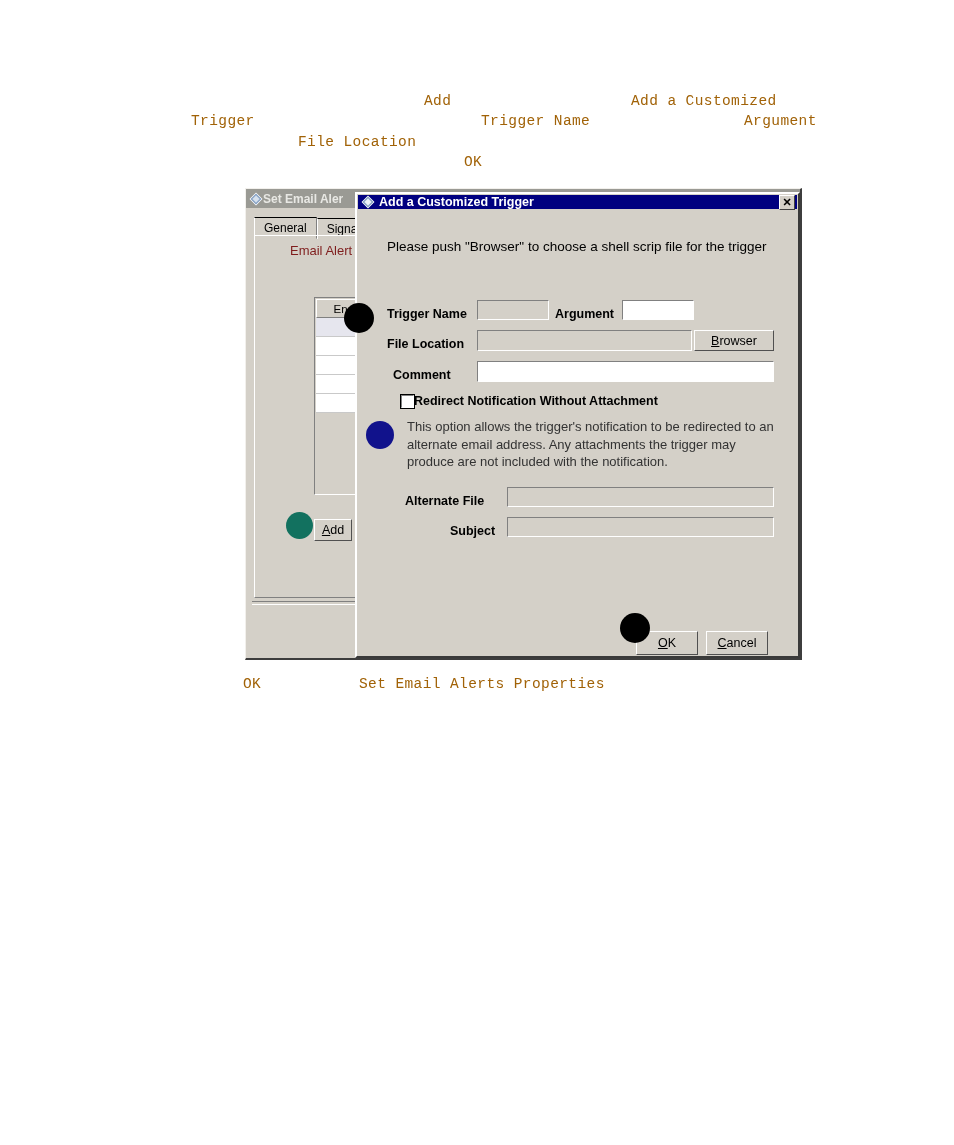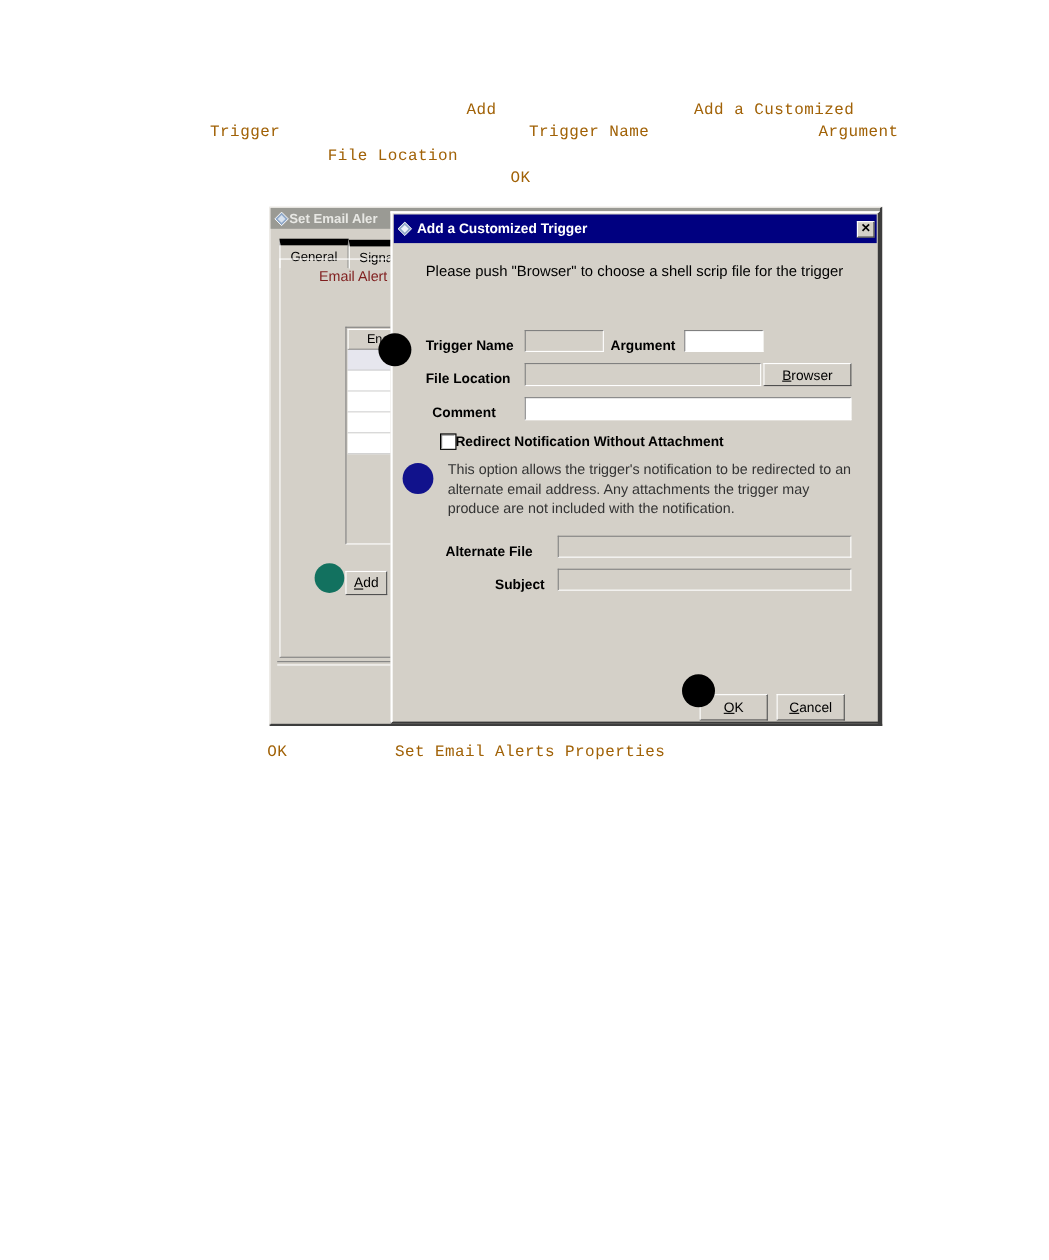--- a/index.html
+++ b/index.html
@@ -63,21 +63,21 @@
     position: absolute;
     left: 8px;
     top: 28px;
     display: flex;
     align-items: flex-end;
     font-size: 12px;
   }
   .tab {
     padding: 3px 9px 3px 9px;
     background: #d4d0c8;
-    border-top: 6px solid #000000;
+    border-top: 1px solid #000000;
     border-left: 1px solid #ffffff;
     border-right: 1px solid #808080;
     color: #000;
     white-space: nowrap;
   }
   .tab.selected {
     background: #d4d0c8;
     border-bottom: 1px solid #d4d0c8;
   }
   #bg-panel {
@@ -195,21 +195,21 @@
     width: 445px;
     height: 466px;
     background: #d4d0c8;
     border-top: 2px solid #ffffff;
     border-left: 2px solid #ffffff;
     border-right: 2px solid #3a3a3a;
     border-bottom: 2px solid #3a3a3a;
     box-sizing: border-box;
   }
   #dlg-titlebar {
-    height: 26px;
+    height: 14px;
     margin: 1px;
     background: #000080;
     display: flex;
     align-items: center;
     padding-left: 3px;
     box-sizing: border-box;
   }
   #dlg-titlebar .tb-text {
     color: #ffffff;
     font-size: 12.5px;

